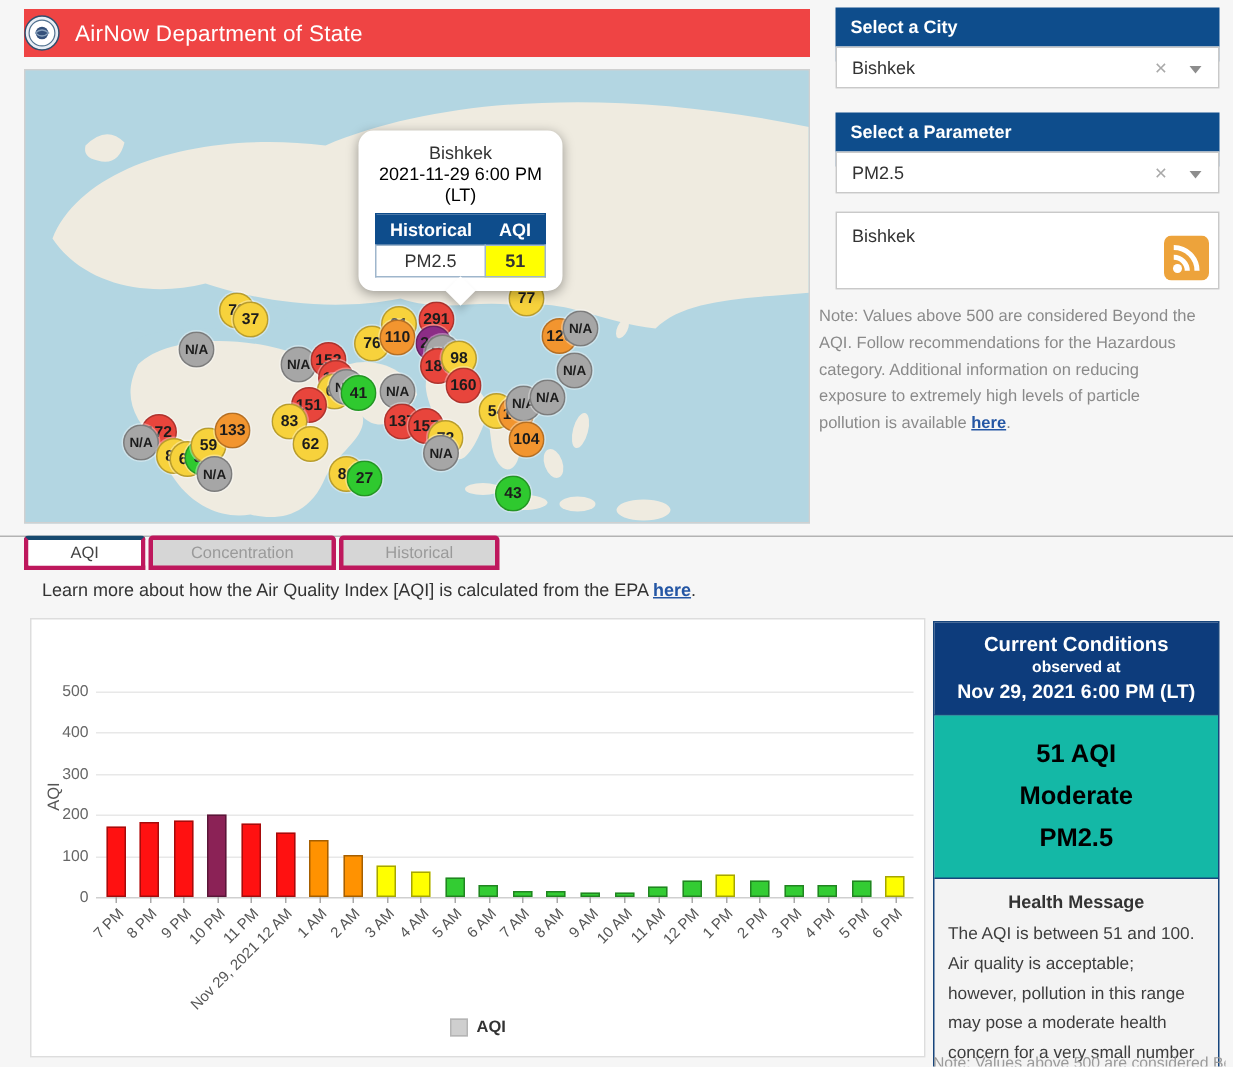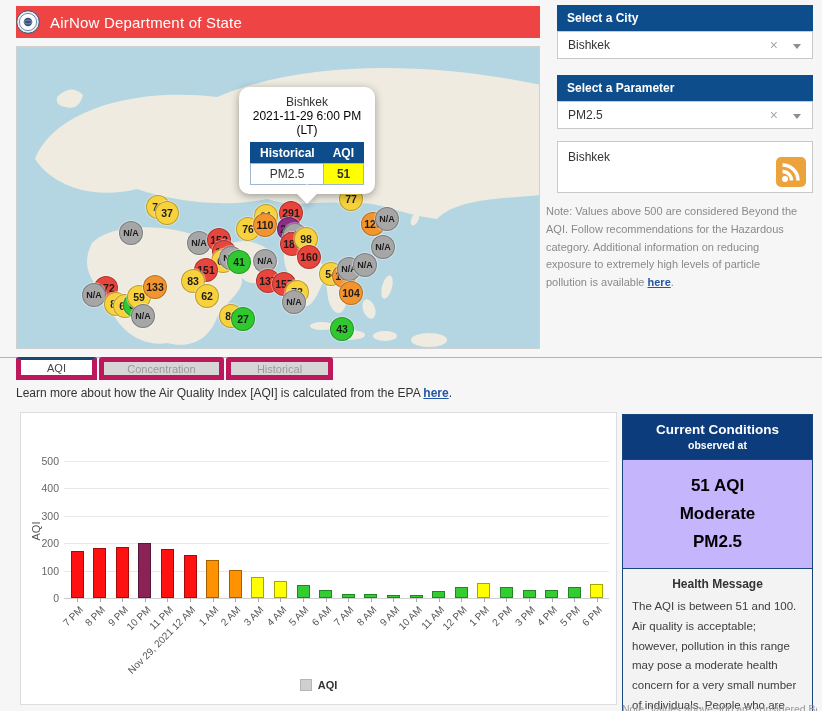--- a/index.html
+++ b/index.html
@@ -44,25 +44,25 @@
   .feed-box { position:absolute; left:557px; top:141px; width:256px; height:52px; background:#fff; border:1px solid #c9c9c9; }
   .feed-city { position:absolute; left:10px; top:8px; font-size:12px; color:#333; }
   .rss { position:absolute; right:6px; bottom:5px; width:30px; height:30px; }
   .sb-note { position:absolute; left:546px; top:203px; width:258px; font-size:11px; color:#8a8a8a; line-height:1.62; }
   a.inline-link { color:#2456a4; text-decoration:underline; font-weight:bold; cursor:pointer; }
 
   
   .tabstrip { position:absolute; left:0; top:357px; width:822px; height:25px; border-top:1px solid #b3b3b3; }
   .tabs { position:absolute; left:16px; top:-1px; display:flex; gap:2px; }
   .tab { height:23px; font-size:11px; display:flex; align-items:center; justify-content:center;
-         border:5px solid #be185d; border-radius:3px 3px 0 0; cursor:pointer; }
+         border:3px solid #be185d; border-radius:3px 3px 0 0; cursor:pointer; }
   .tab.active { width:81px; background:#ffffff; color:#444; border-top:3px solid #17496e; font-weight:normal; }
   .tab.inactive { background:#d6d6d6; color:#9a9a9a; }
   .tab.w-conc { width:125px; } .tab.w-hist { width:107px; }
-  .learn { position:absolute; left:16px; top:386px; font-size:12px; color:#333; }
+  .learn { position:absolute; left:28px; top:386px; font-size:12px; color:#333; }
 
   
   .chart { position:absolute; left:20px; top:412px; width:597px; height:293px; background:#fff; border:1px solid #ddd; }
   .chart-title { position:absolute; left:0; top:12px; width:100%; text-align:center; font-size:15px; color:#4d4d4d; }
   .gridline { position:absolute; height:1px; background:#e8e8e8; left:43px; width:545px; }
   .gridline.zero { background:#cfcfcf; }
   .ytick { position:absolute; width:32px; text-align:right; font-size:10.5px; color:#666; left:6px; }
   .ylab { position:absolute; left:6px; top:112px; font-size:11px; color:#555; transform:rotate(-90deg); transform-origin:center; }
   .bar { position:absolute; width:13px; border:1px solid rgba(0,0,0,.35); }
   .xtick { position:absolute; width:1px; height:4px; background:#aaa; top:185px; }
@@ -71,21 +71,21 @@
   .legend { position:absolute; left:0; top:266px; width:100%; display:flex; align-items:center; justify-content:center; gap:6px; }
   .legend-swatch { width:12px; height:12px; background:#cfcfcf; border:1px solid #b5b5b5; }
   .legend-label { font-size:11px; font-weight:bold; color:#333; }
 
   
   .cond { position:absolute; left:622px; top:414px; width:191px; border:1px solid #17457c; background:#f3f3f3; }
   .cond-head { background:#0d3c7c; color:#fff; text-align:center; padding:7px 4px 8px; border-bottom:1px solid #17457c; }
   .cond-title { font-size:13.5px; font-weight:bold; }
   .cond-observed { font-size:10.5px; font-weight:bold; margin-top:2px; }
   .cond-dt { font-size:13px; font-weight:bold; margin-top:2px; }
-  .cond-aqi { background:#c4b5fd; text-align:center; padding:12px 4px; border-bottom:1px solid #17457c; }
+  .cond-aqi { background:#14b8a6; text-align:center; padding:12px 4px; border-bottom:1px solid #17457c; }
   .cond-aqi div { font-size:17px; font-weight:bold; color:#000; line-height:1.65; }
   .cond-health { padding:8px 9px 12px; }
   .health-title { text-align:center; font-size:12px; font-weight:bold; color:#333; margin-bottom:6px; }
   .health-text { font-size:11.5px; color:#3d3d3d; line-height:1.72; }
   .clipped-note { position:absolute; left:622px; top:703px; width:195px; font-size:10.5px; color:#9a9a9a; white-space:nowrap; overflow:hidden; }
 </style>
 </head>
 <body>
 
 <div class="page">
@@ -322,20 +322,21 @@
     <div class="legend">
       <div class="legend-swatch"></div>
       <div class="legend-label">AQI</div>
     </div>
   </div>
 
   <div class="cond">
     <div class="cond-head">
       <div class="cond-title">Current Conditions</div>
       <div class="cond-observed">observed at</div>
+      <div class="cond-dt">Nov 29, 2021 6:00 PM (LT)</div>
     </div>
     <div class="cond-aqi">
       <div>51 AQI</div>
       <div>Moderate</div>
       <div>PM2.5</div>
     </div>
     <div class="cond-health">
       <div class="health-title">Health Message</div>
       <div class="health-text">The AQI is between 51 and 100. Air quality is acceptable; however, pollution in this range may pose a moderate health concern for a very small number of individuals. People who are unusually sensitive to ozone or particle pollution may experience respiratory symptoms.</div>
     </div>

